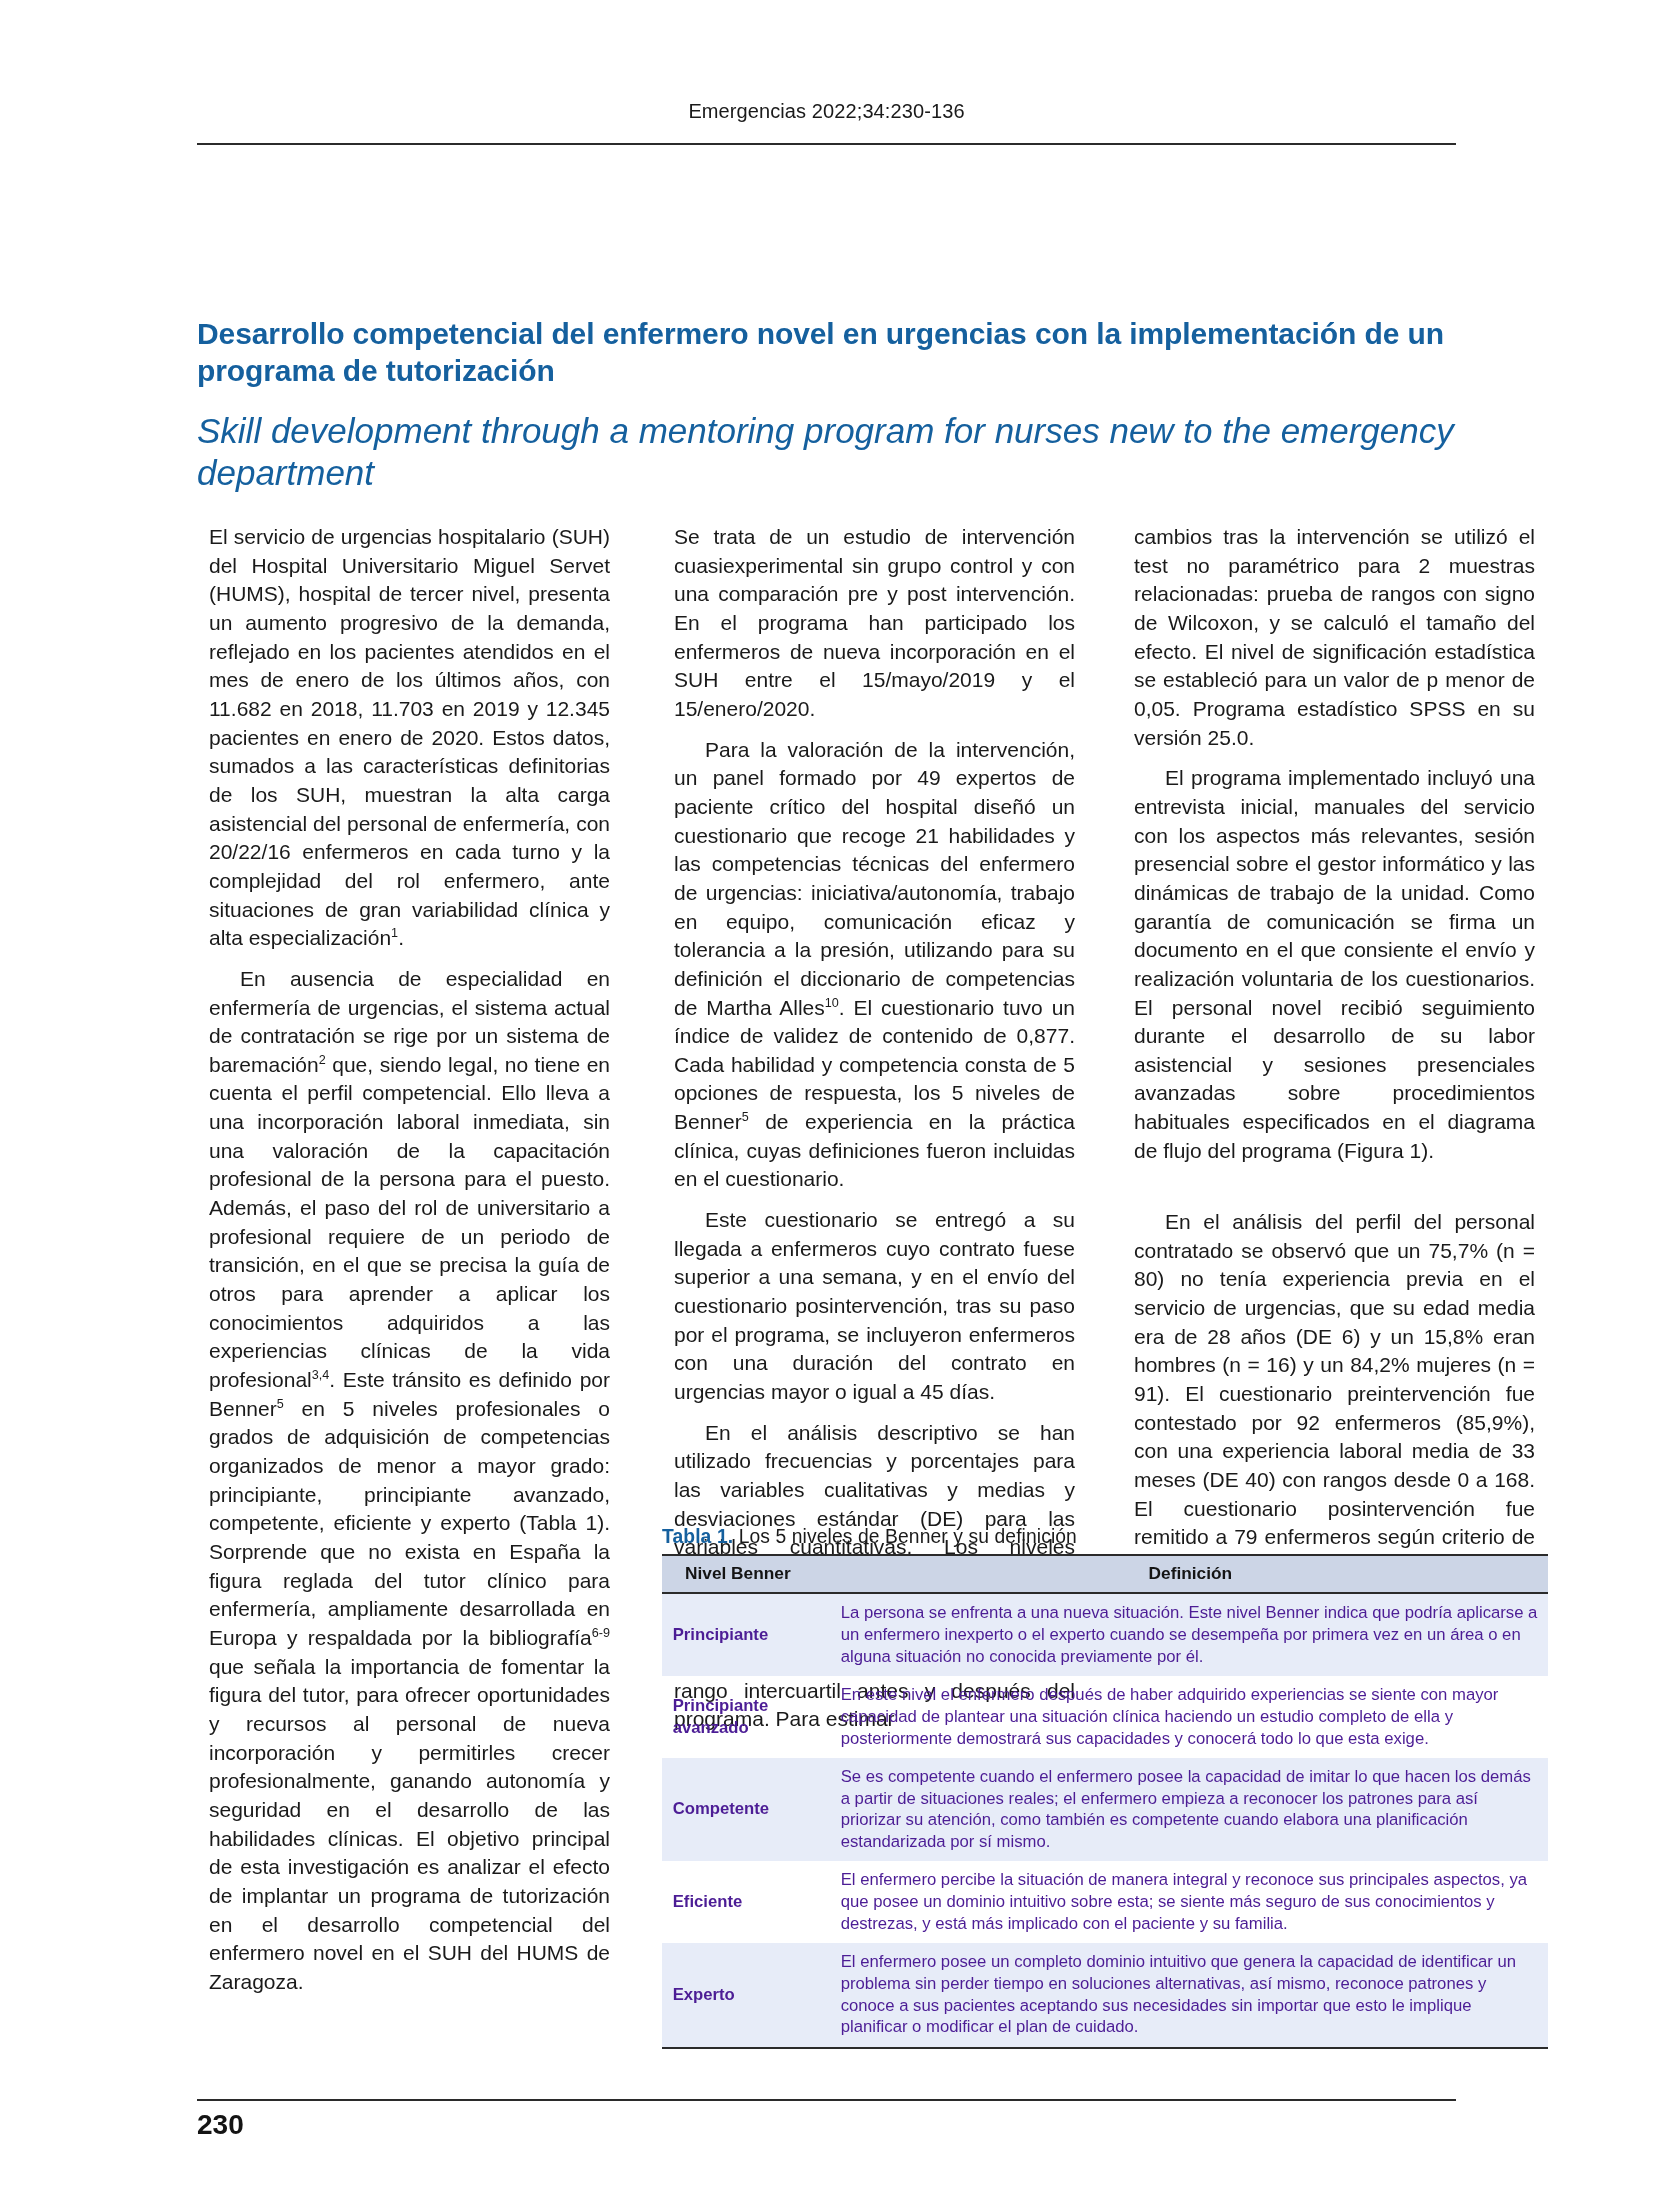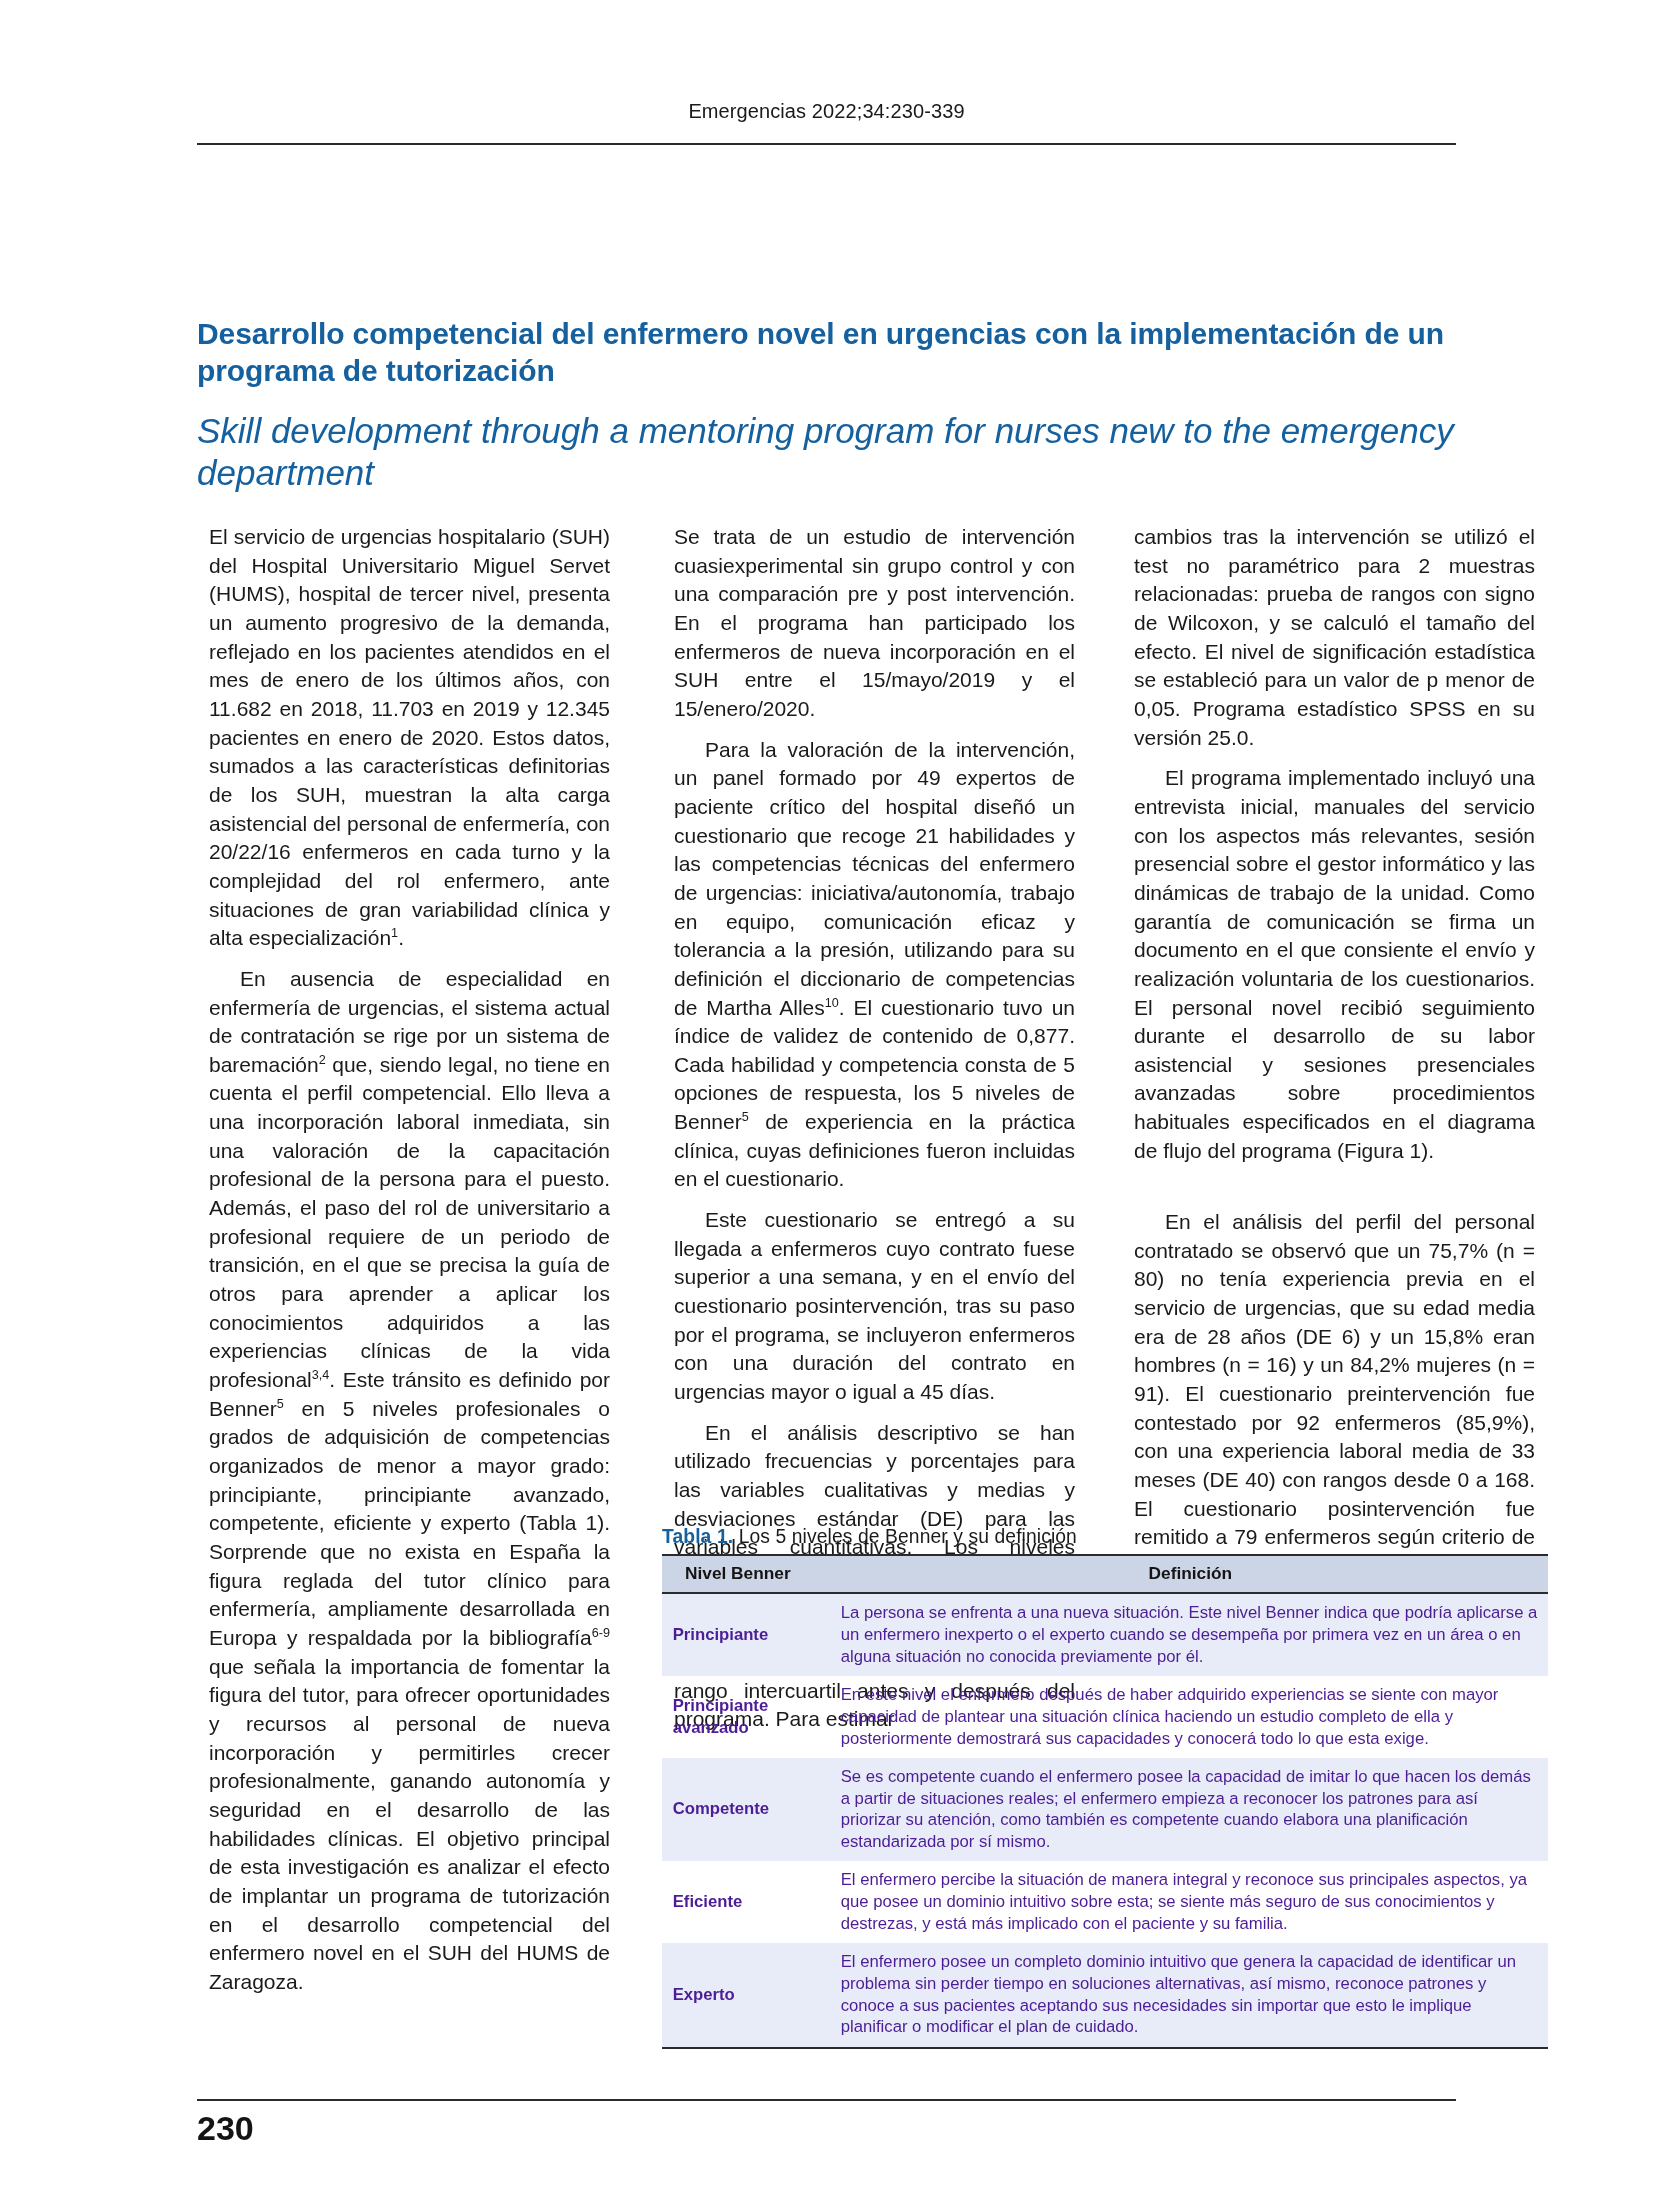--- a/index.html
+++ b/index.html
@@ -171,31 +171,31 @@
     left: 197px;
     top: 2099px;
     width: 1259px;
     height: 2px;
     background: #2b2b2b;
   }
   .pagenum {
     position: absolute;
     left: 197px;
     top: 2109px;
-    font-size: 34px;
+    font-size: 28px;
     font-weight: 700;
     color: #141414;
   }
 </style>
 </head>
 <body>
 
 <div class="page">
 
-  <div class="runhead">Emergencias 2022;34:230-339</div>
+  <div class="runhead">Emergencias 2022;34:230-136</div>
   <div class="rule-top"></div>
 
 
   <h1 class="title-es">Desarrollo competencial del enfermero novel en urgencias con la implementación de un programa de tutorización</h1>
   <h2 class="title-en">Skill development through a mentoring program for nurses new to the emergency department</h2>
 
   <div class="col" id="col1">
     <p class="noindent">El servicio de urgencias hospitalario (SUH) del Hospital Universitario Miguel Servet (HUMS), hospital de tercer nivel, presenta un aumento progresivo de la demanda, reflejado en los pacientes atendidos en el mes de enero de los últimos años, con 11.682 en 2018, 11.703 en 2019 y 12.345 pacientes en enero de 2020. Estos datos, sumados a las características definitorias de los SUH, muestran la alta carga asistencial del personal de enfermería, con 20/22/16 enfermeros en cada turno y la complejidad del rol enfermero, ante situaciones de gran variabilidad clínica y alta especialización<sup>1</sup>.</p>
     <p>En ausencia de especialidad en enfermería de urgencias, el sistema actual de contratación se rige por un sistema de baremación<sup>2</sup> que, siendo legal, no tiene en cuenta el perfil competencial. Ello lleva a una incorporación laboral inmediata, sin una valoración de la capacitación profesional de la persona para el puesto. Además, el paso del rol de universitario a profesional requiere de un periodo de transición, en el que se precisa la guía de otros para aprender a aplicar los conocimientos adquiridos a las experiencias clínicas de la vida profesional<sup>3,4</sup>. Este tránsito es definido por Benner<sup>5</sup> en 5 niveles profesionales o grados de adquisición de competencias organizados de menor a mayor grado: principiante, principiante avanzado, competente, eficiente y experto (Tabla 1). Sorprende que no exista en España la figura reglada del tutor clínico para enfermería, ampliamente desarrollada en Europa y respaldada por la bibliografía<sup>6-9</sup> que señala la importancia de fomentar la figura del tutor, para ofrecer oportunidades y recursos al personal de nueva incorporación y permitirles crecer profesionalmente, ganando autonomía y seguridad en el desarrollo de las habilidades clínicas. El objetivo principal de esta investigación es analizar el efecto de implantar un programa de tutorización en el desarrollo competencial del enfermero novel en el SUH del HUMS de Zaragoza.</p>
   </div>

